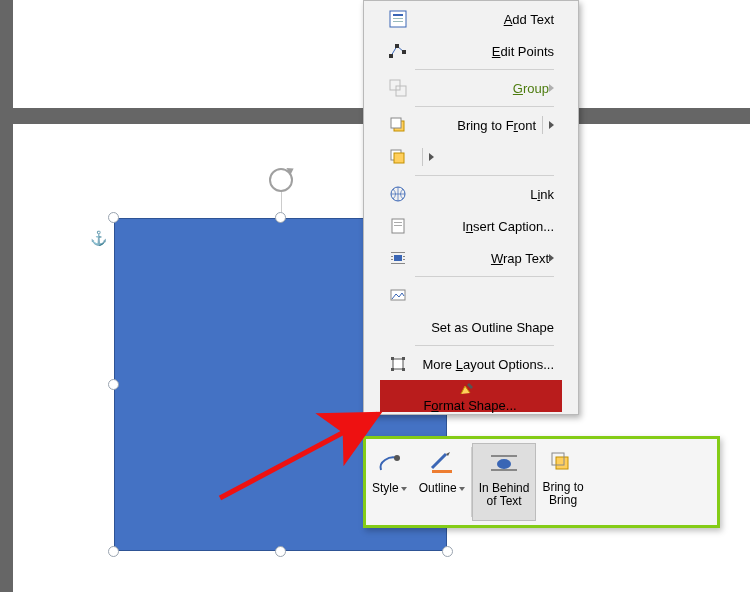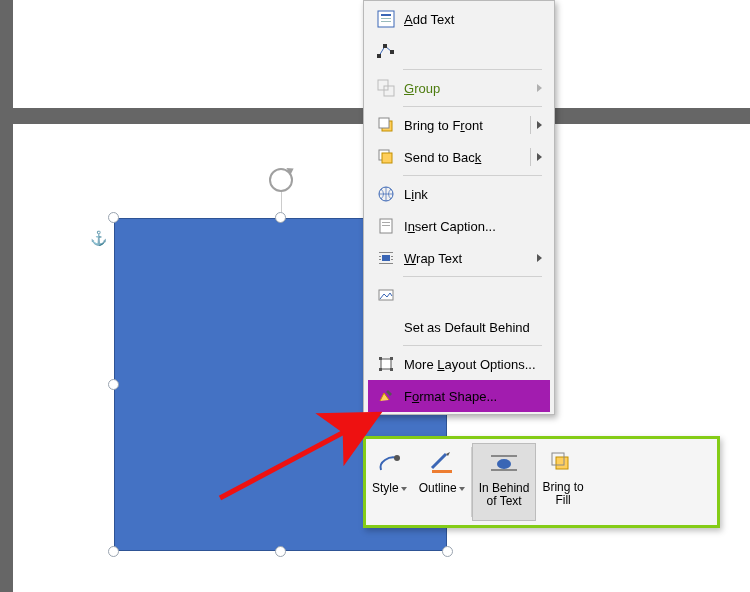--- a/index.html
+++ b/index.html
@@ -16,25 +16,25 @@
   .handle { position: absolute; width: 11px; height: 11px; background: #fff; border: 1px solid #9aa4b0; border-radius: 50%; }
   .h-nw { left: 0; top: 0; } .h-n { left: 50%; top: 0; margin-left: -6px; } .h-ne { right: 0; top: 0; }
   .h-w  { left: 0; top: 50%; margin-top: -6px; } .h-e { right: 0; top: 50%; margin-top: -6px; }
   .h-sw { left: 0; bottom: 0; } .h-s { left: 50%; bottom: 0; margin-left: -6px; } .h-se { right: 0; bottom: 0; }
 
   .rot-stick { position: absolute; left: 50%; top: -22px; width: 1px; height: 22px; background: #ccc; }
   .rot-handle { position: absolute; left: 50%; top: -44px; margin-left: -12px; width: 24px; height: 24px; border: 2px solid #a0a0a0; border-radius: 50%; }
   .rot-handle::after { content: ""; position: absolute; top: -4px; right: -3px; border-left: 6px solid #a0a0a0; border-top: 4px solid transparent; border-bottom: 4px solid transparent; transform: rotate(-30deg); }
 
   
-  .ctx { position: absolute; left: 363px; top: 0; width: 192px; background: #f2f2f2; border: 1px solid #b9b9b9; box-shadow: 2px 3px 6px rgba(0,0,0,.3); padding: 2px 4px; font-size: 13px; }
+  .ctx { position: absolute; left: 363px; top: 0; width: 216px; background: #f2f2f2; border: 1px solid #b9b9b9; box-shadow: 2px 3px 6px rgba(0,0,0,.3); padding: 2px 16px; font-size: 13px; text-align: right; }
   .ctx .sep { height: 1px; background: #d0d0d0; margin: 2px 8px 2px 35px; }
   .ctx-item { display: flex; align-items: center; height: 32px; padding: 0 8px 0 6px; cursor: default; position: relative; }
   .ctx-item.disabled { color: #4d7c0f; }
-  .ctx-item.hover { background: #a21caf; }
+  .ctx-item.hover { background: #b91c1c; flex-direction: column; }
   .ic { width: 24px; height: 24px; margin-right: 6px; display: flex; align-items: center; justify-content: center; }
   .lbl { flex: 1; white-space: nowrap; }
   .lbl u { text-decoration: underline; }
   .arrow { width: 0; height: 0; border-left: 5px solid #555; border-top: 4px solid transparent; border-bottom: 4px solid transparent; }
   .ctx-item.disabled .arrow { border-left-color: #b0b0b0; }
   .ssep { width: 1px; height: 18px; background: #c8c8c8; margin: 0 6px; }
 
   
   .mini { position: absolute; left: 363px; top: 436px; width: 357px; height: 92px; background: #f5f5f5; border: 3px solid #84cc16; box-shadow: 2px 3px 6px rgba(0,0,0,.25); display: flex; align-items: stretch; font-size: 12px; }
   .mini .col { display: flex; flex-direction: column; align-items: center; justify-content: flex-start; padding: 8px 6px 4px; cursor: default; }
@@ -83,20 +83,21 @@
   </div>
   <div class="ctx-item">
     <span class="ic">
       <svg width="18" height="18">
           <polyline points="2,14 8,4 15,10" fill="none" stroke="#3a66b5"></polyline>
           <rect x="0" y="12" width="4" height="4" fill="#333"></rect>
           <rect x="6" y="2" width="4" height="4" fill="#333"></rect>
           <rect x="13" y="8" width="4" height="4" fill="#333"></rect>
         </svg>
     </span>
+    <span class="lbl"><u>E</u>dit Points</span>
   </div>
   <div class="sep"></div>
   <div class="ctx-item disabled">
     <span class="ic">
       <svg width="18" height="18">
           <rect x="1" y="1" width="10" height="10" fill="none" stroke="#bbb"></rect>
           <rect x="7" y="7" width="10" height="10" fill="none" stroke="#bbb"></rect>
         </svg>
     </span>
     <span class="lbl"><u>G</u>roup</span>
@@ -114,21 +115,20 @@
     <span class="ssep"></span>
     <span class="arrow"></span>
   </div>
   <div class="ctx-item">
     <span class="ic">
       <svg width="18" height="18">
           <rect x="2" y="2" width="10" height="10" fill="#fff" stroke="#888"></rect>
           <rect x="5" y="5" width="10" height="10" fill="#ffcf5c" stroke="#c28f00"></rect>
         </svg>
     </span>
-    <span class="lbl">Send to Bac<u>k</u></span>
     <span class="ssep"></span>
     <span class="arrow"></span>
   </div>
   <div class="sep"></div>
   <div class="ctx-item">
     <span class="ic">
       <svg width="18" height="18">
           <circle cx="9" cy="9" r="7" fill="none" stroke="#3a66b5"></circle>
           <path d="M2,9 h14 M9,2 v14 M4,4 Q9,9 4,14 M14,4 Q9,9 14,14" fill="none" stroke="#3a66b5" stroke-width="0.7"></path>
         </svg>
@@ -164,21 +164,21 @@
   <div class="ctx-item">
     <span class="ic">
       <svg width="18" height="18">
           <rect x="2" y="4" width="14" height="10" fill="#fff" stroke="#888"></rect>
           <polyline points="3,13 7,8 10,11 13,7 15,10" fill="none" stroke="#3a66b5"></polyline>
         </svg>
     </span>
   </div>
   <div class="ctx-item">
     <span class="ic"></span>
-    <span class="lbl">Set as Default Behind</span>
+    <span class="lbl">Set as Outline Shape</span>
   </div>
   <div class="sep"></div>
   <div class="ctx-item">
     <span class="ic">
       <svg width="18" height="18">
           <rect x="4" y="4" width="10" height="10" fill="#fff" stroke="#555"></rect>
           <rect x="2" y="2" width="3" height="3" fill="#555"></rect>
           <rect x="13" y="2" width="3" height="3" fill="#555"></rect>
           <rect x="2" y="13" width="3" height="3" fill="#555"></rect>
           <rect x="13" y="13" width="3" height="3" fill="#555"></rect>
@@ -228,21 +228,21 @@
     </span>
     <span class="two-line"><span>In Behind</span><br><span>of Text</span></span>
   </div>
   <div class="col">
     <span class="ic2">
       <svg width="26" height="22">
           <rect x="6" y="6" width="12" height="12" fill="#ffcf5c" stroke="#c28f00"></rect>
           <rect x="2" y="2" width="12" height="12" fill="none" stroke="#888"></rect>
         </svg>
     </span>
-    <span class="two-line"><span>Bring to</span><br><span>Fill</span></span>
+    <span class="two-line"><span>Bring to</span><br><span>Bring</span></span>
   </div>
 </div>
 
 <svg class="arrow-overlay">
   <defs>
       <marker id="ah" markerWidth="14" markerHeight="14" refX="11" refY="6" orient="auto">
         <path d="M0,0 L12,6 L0,12 L3,6 z" fill="#e11"></path>
       </marker>
     </defs>
   <line x1="220" y1="498" x2="378" y2="414" stroke="#e11" stroke-width="5" marker-end="url(#ah)"></line>

